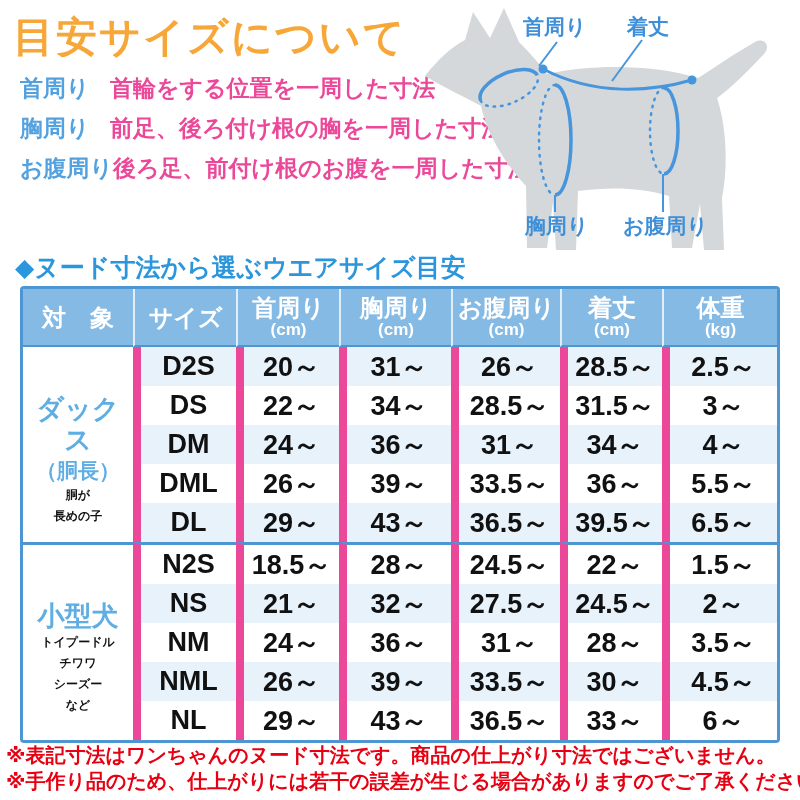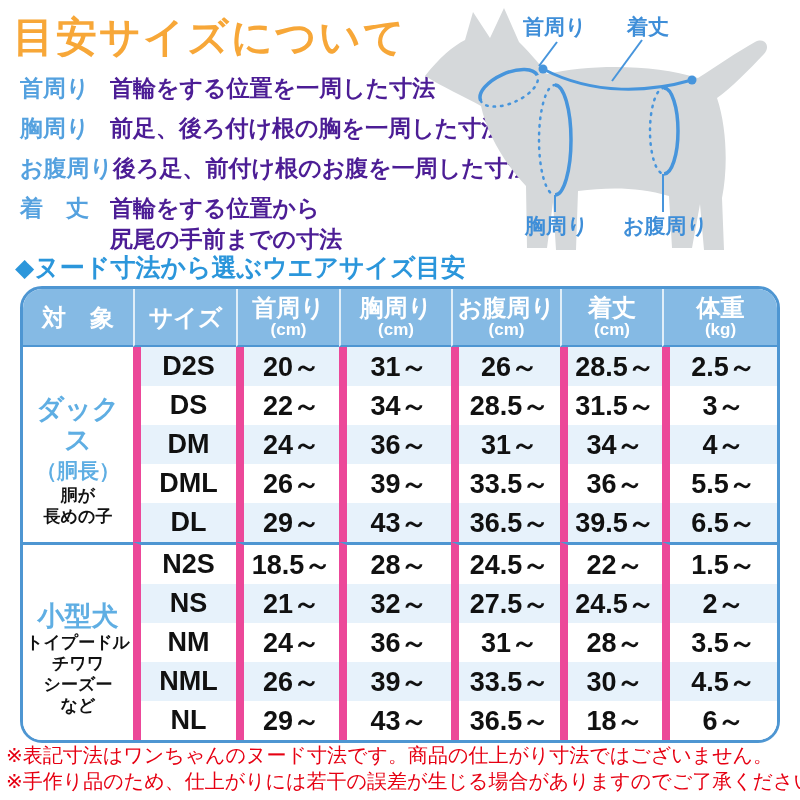--- a/index.html
+++ b/index.html
@@ -5,80 +5,73 @@
   html,body{margin:0;padding:0;background:#fff;}
   #page{position:relative;width:764px;height:800px;background:#fff;overflow:hidden;
         font-family:"Liberation Sans","DejaVu Sans",sans-serif;padding-left:44px;}
   
   .page-title{position:absolute;left:13px;top:10px;font-size:41px;font-weight:bold;
               color:#F7A738;letter-spacing:2px;white-space:nowrap;}
   
   .legend{position:absolute;left:20px;top:73px;width:470px;}
   .legend-row{display:flex;margin-bottom:9px;}
   .legend-term{flex:0 0 90px;font-size:23px;font-weight:bold;color:#54A1DF;white-space:nowrap;}
-  .legend-desc{font-size:23px;font-weight:bold;color:#4c1d95;line-height:31px;white-space:nowrap;}
+  .legend-desc{font-size:23px;font-weight:bold;color:#ec4899;line-height:31px;white-space:nowrap;}
   
   .diagram{position:absolute;left:405px;top:0;width:395px;height:262px;}
   .diagram svg{position:absolute;left:0;top:0;}
   .dg-label{position:absolute;font-size:21px;font-weight:bold;color:#3E8ED8;white-space:nowrap;}
   .dg-neck{left:118px;top:13px;}
   .dg-length{left:222px;top:13px;}
   .dg-chest{left:120px;top:212px;}
   .dg-belly{left:218px;top:212px;}
   
   .section-title{position:absolute;left:15px;top:251px;font-size:25px;font-weight:bold;
                  color:#2B96DB;white-space:nowrap;}
   
   .table-wrap{position:absolute;left:20px;top:286px;width:754px;border:3px solid #4E96D2;
-              border-radius:22px;overflow:hidden;background:#fff;}
+              border-radius:4px;overflow:hidden;background:#fff;}
   table{width:100%;table-layout:fixed;border-collapse:separate;border-spacing:0;}
   th,td{padding:0;text-align:center;vertical-align:middle;}
   thead th{height:56px;background:#85BAE4;color:#fff;font-weight:bold;border-bottom:2px solid #4E96D2;}
   thead th + th{border-left:2px solid rgba(255,255,255,0.75);margin-left:37px;}
   .col-label{display:block;font-size:24px;line-height:25px;}
   .col-unit{display:block;font-size:17px;line-height:19px;}
   tbody td{height:39px;font-size:27px;font-weight:bold;color:#111;}
   tbody td.c{border-left:8px solid #ec4899;text-align:center;}
   tbody tr:nth-child(odd) td.c{background:#E7F2FB;}
   tbody tr:nth-child(even) td.c{background:#fff;}
   td.target-cell{background:#fff;}
   tbody tr:nth-child(6) td{border-top:3px solid #4E96D2;}
   .group-name{display:block;font-size:27px;line-height:31px;font-weight:bold;color:#5FAEE3;margin-top:32px;}
   .group-name2{display:block;font-size:21px;line-height:29px;font-weight:bold;color:#5FAEE3;}
-  .group-note{display:block;font-size:17px;line-height:21px;font-weight:bold;color:#111;}
+  .group-note{display:block;font-size:12px;line-height:21px;font-weight:bold;color:#111;}
   
   .footnotes{position:absolute;left:6px;top:742px;width:792px;}
-  .footnote{font-size:20px;font-weight:normal;color:#E60012;line-height:26px;white-space:nowrap;}
+  .footnote{font-size:20px;font-weight:bold;color:#E60012;line-height:26px;white-space:nowrap;}
 </style>
 </head>
 <body>
 
 <div id="page">
 
   <div class="page-title">目安サイズについて</div>
 
   <div class="legend">
     <div class="legend-row">
       <span class="legend-term">首周り</span>
       <span class="legend-desc">首輪をする位置を一周した寸法</span>
     </div>
     <div class="legend-row">
       <span class="legend-term">胸周り</span>
       <span class="legend-desc">前足、後ろ付け根の胸を一周した寸法</span>
     </div>
     <div class="legend-row">
       <span class="legend-term">お腹周り</span>
       <span class="legend-desc">後ろ足、前付け根のお腹を一周した寸法</span>
-    </div>
-    <div class="legend-row">
-      <span class="legend-term">着　丈</span>
-      <span class="legend-desc">
-        <span>首輪をする位置から</span><br>
-        <span>尻尾の手前までの寸法</span>
-      </span>
     </div>
   </div>
 
   <div class="diagram">
     <svg width="395" height="262" viewBox="0 0 395 262">
 
       <path fill="#D5D8DA" d="M 20,76
         C 34,58 48,46 60,40 L 68,12 L 85,38 L 99,8 L 114,42
         C 128,56 136,66 142,74
         C 185,64 250,64 293,78
@@ -251,21 +244,21 @@
           <td class="c">39～</td>
           <td class="c">33.5～</td>
           <td class="c">30～</td>
           <td class="c">4.5～</td>
         </tr>
         <tr>
           <td class="c">NL</td>
           <td class="c">29～</td>
           <td class="c">43～</td>
           <td class="c">36.5～</td>
-          <td class="c">18～</td>
+          <td class="c">33～</td>
           <td class="c">6～</td>
         </tr>
       </tbody>
     </table>
   </div>
 
   <div class="footnotes">
     <div class="footnote">※表記寸法はワンちゃんのヌード寸法です。商品の仕上がり寸法ではございません。</div>
     <div class="footnote">※手作り品のため、仕上がりには若干の誤差が生じる場合がありますのでご了承ください。</div>
   </div>

